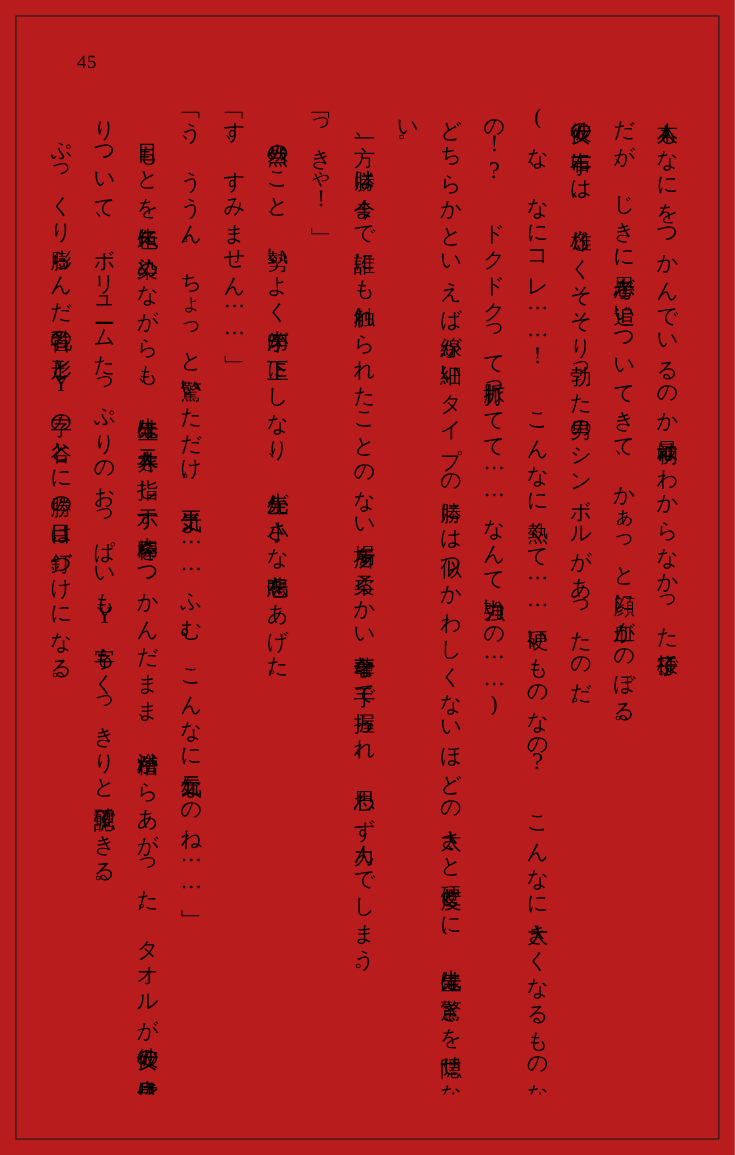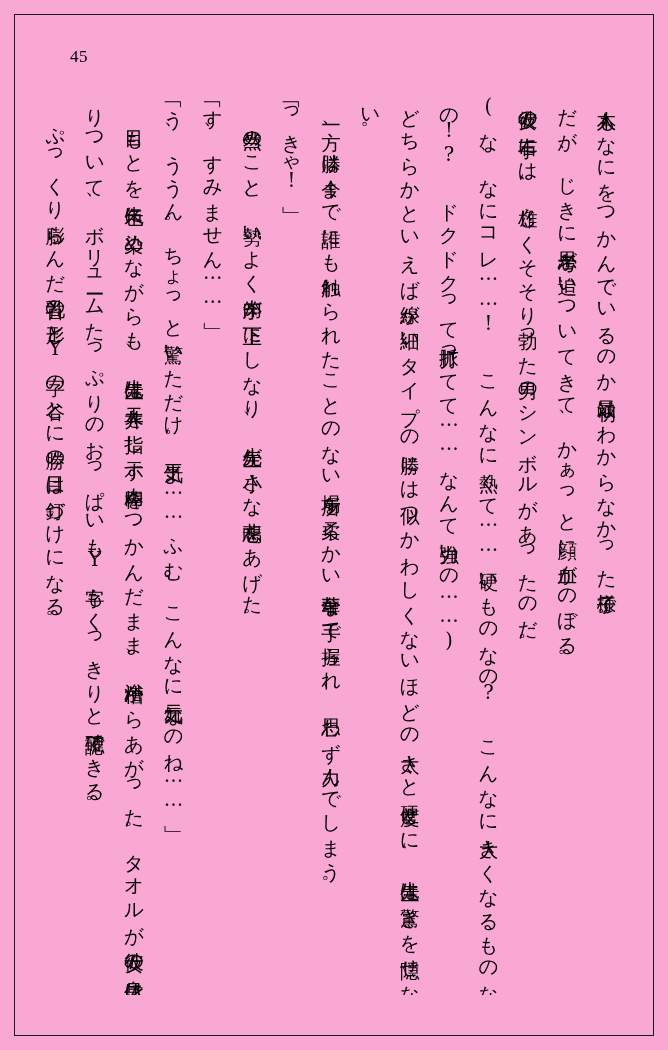--- a/index.html
+++ b/index.html
@@ -13,21 +13,21 @@
     font-family: "Liberation Serif", "DejaVu Serif", serif;
     color: #000000;
     overflow: hidden;
   }
 
   .page {
     position: relative;
     width: 668px;
     height: 1050px;
     box-sizing: border-box;
-    background: #f9a8d4;
+    background: #b91c1c;
   }
 
   
   .page-frame {
     position: absolute;
     left: 14px;
     top: 14px;
     width: 640px;
     height: 1022px;
     border: 1px solid #1a1a1a;

